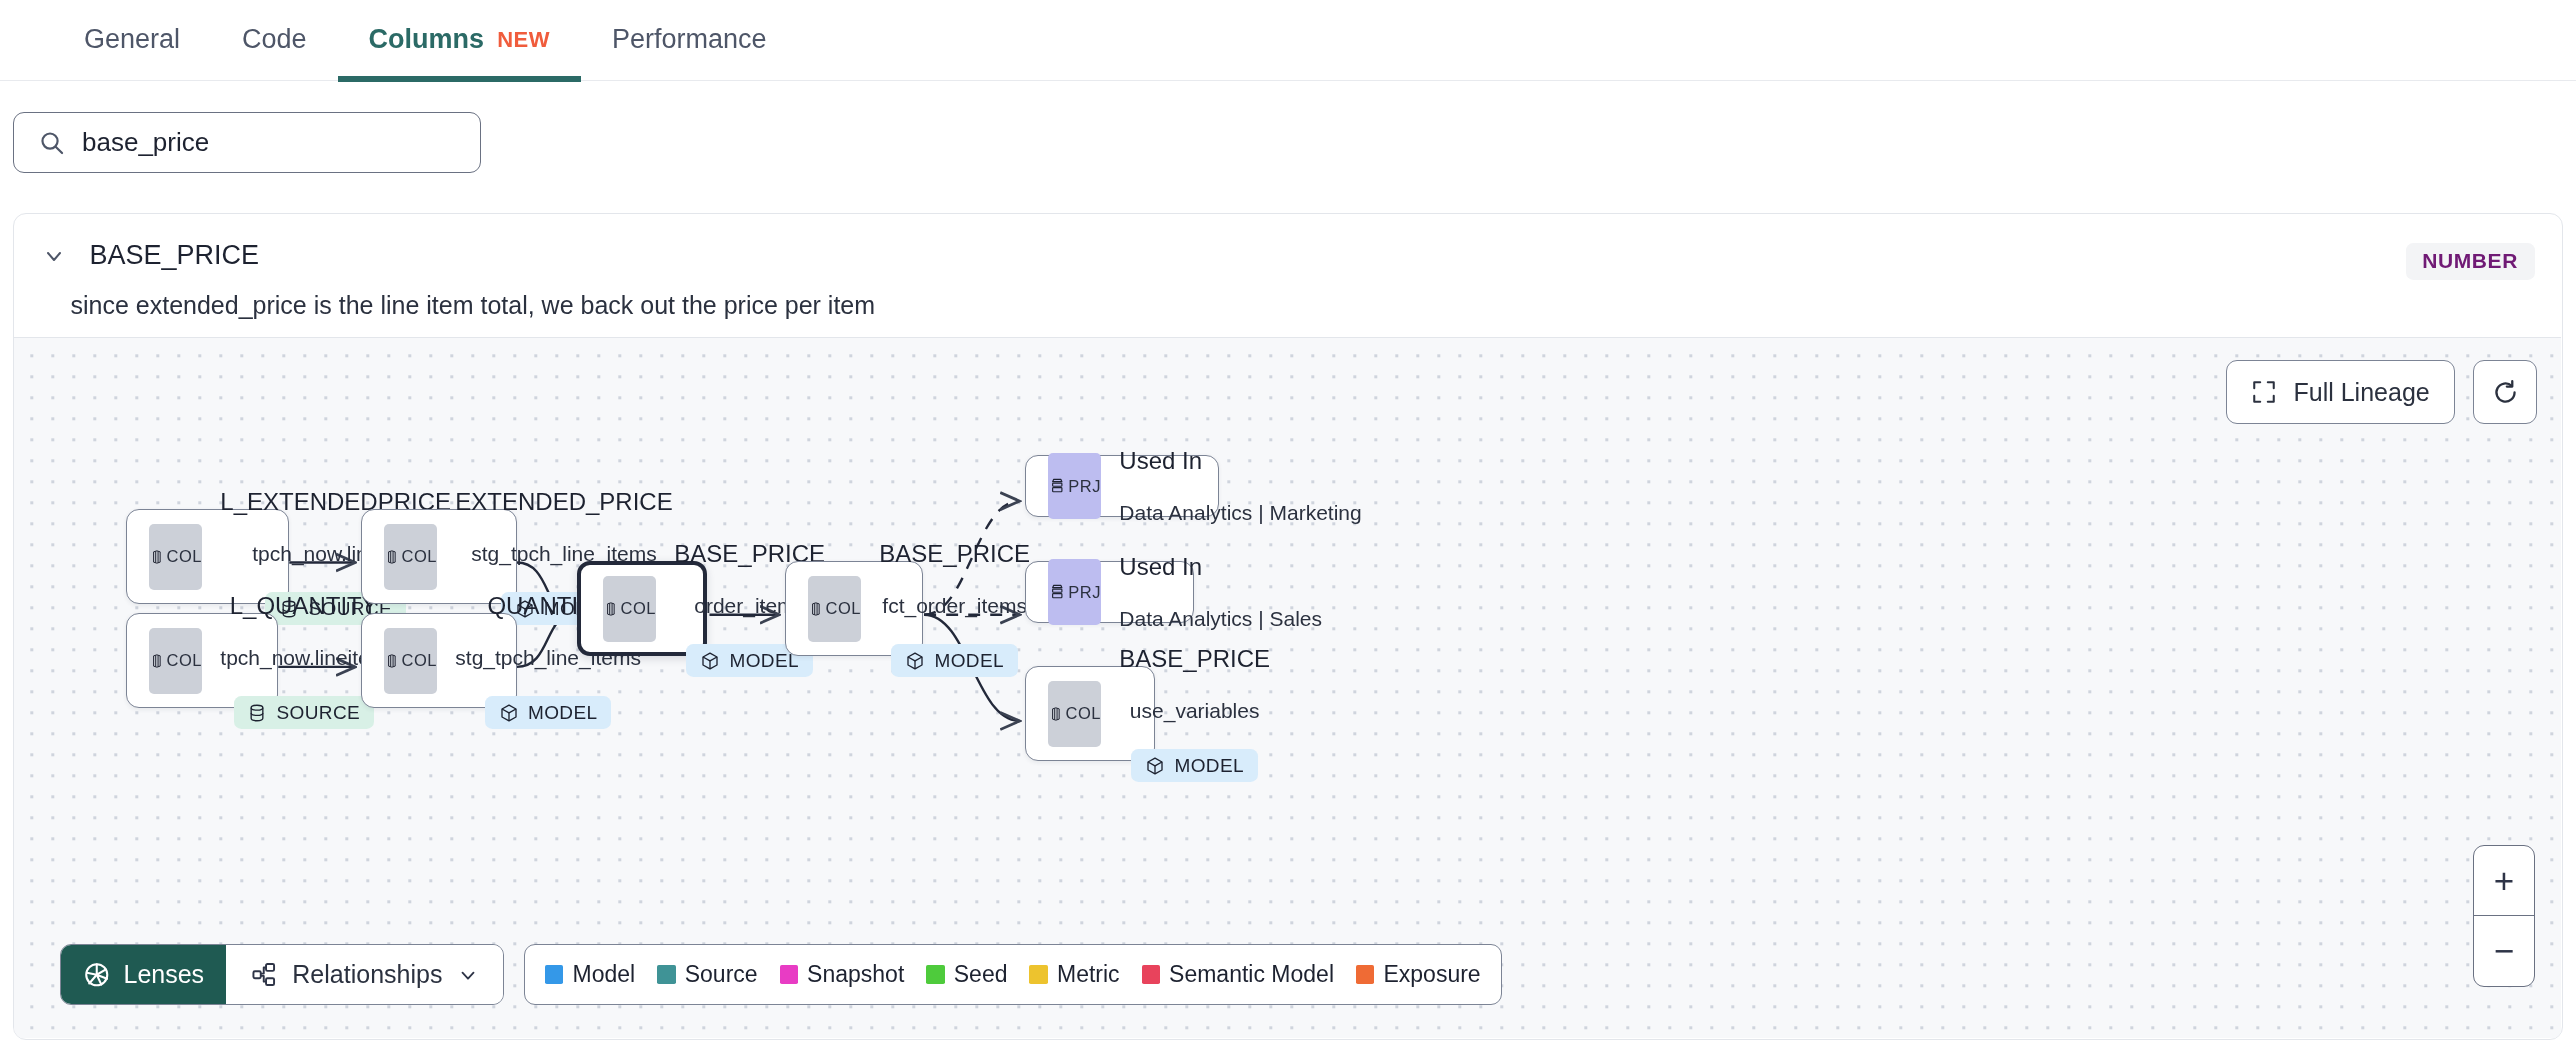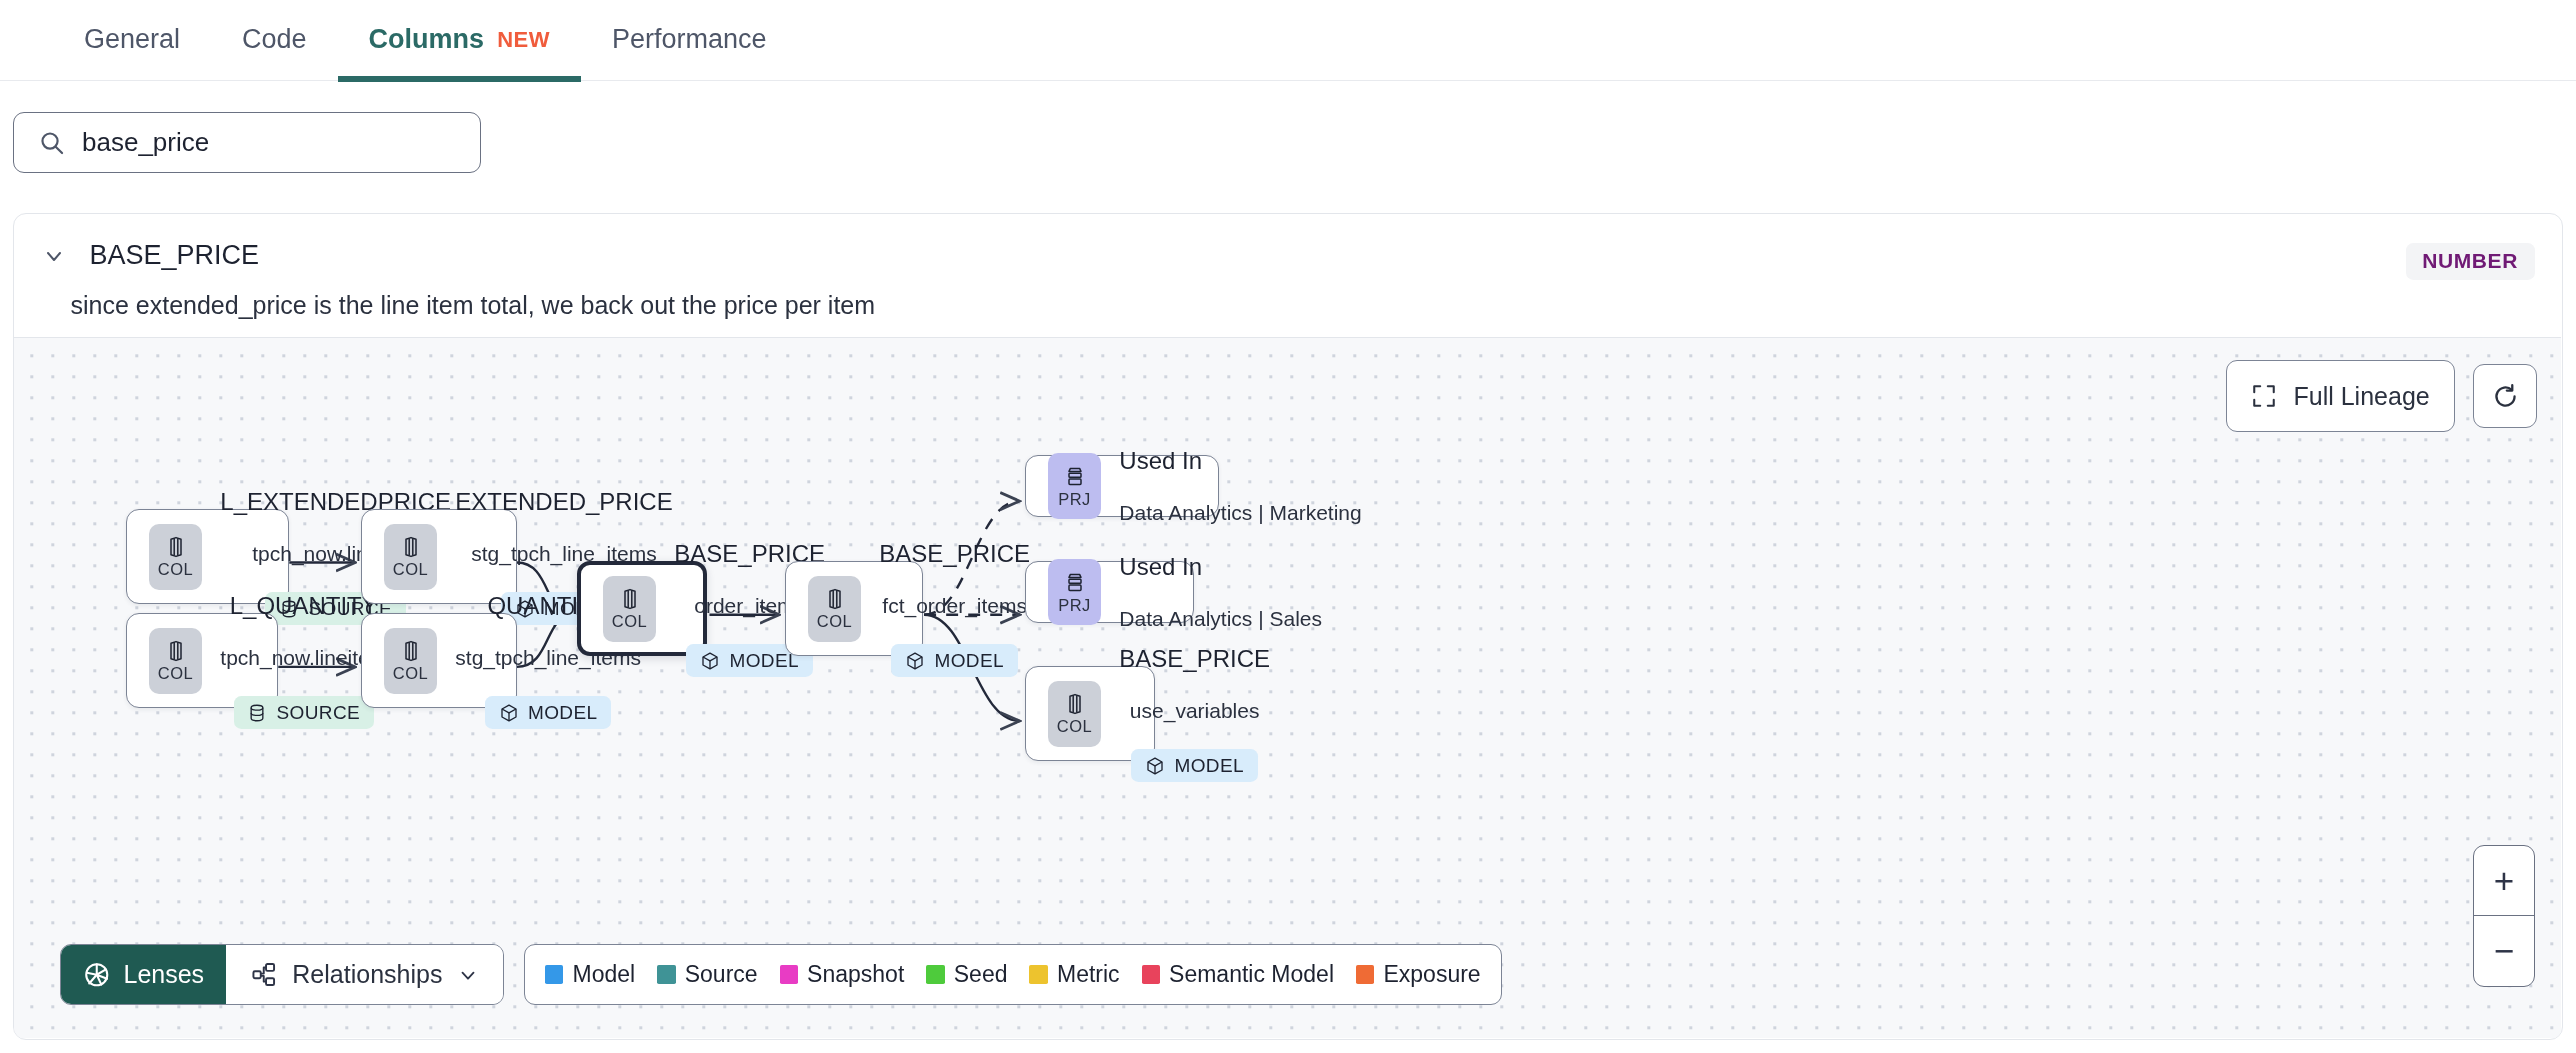--- a/index.html
+++ b/index.html
@@ -154,24 +154,23 @@
     align-items: center;
     box-shadow: 0 1.8px 4.6px rgba(30,38,58,.07);
   }
   .node.selected {
     border: 4.6px solid #23293a;
     box-shadow: 0 2.8px 8.3px rgba(30,38,58,.14);
   }
   .node .badgeicon {
     flex: 0 0 auto;
     width: 53px; height: 66px;
-    border-radius: 10px;
+    border-radius: 5px;
     background: #ccd0d8;
     display: flex;
-    flex-direction: column;
     align-items: center;
     justify-content: center;
     gap: 1.8px;
     margin-left: 22px;
   }
   .node .badgeicon.prj { background: #bdbdf0; width: 53px; height: 66px; }
   .badgeicon .bi-label {
     font-size: 16.5px;
     color: #2b313f;
     letter-spacing: 0.5px;
@@ -212,21 +211,21 @@
 
   
   .ctrl-topright {
     position: absolute;
     right: 24px; top: 22px;
     display: flex;
     align-items: center;
     gap: 18.3px;
   }
   .btn-full {
-    height: 72px;
+    height: 64px;
     background: #fff;
     border: 1.8px solid #7c8495;
     border-radius: 11px;
     display: flex;
     align-items: center;
     gap: 16.5px;
     padding: 0 24px;
     font-size: 25px;
     color: #2b313f;
     cursor: pointer;

